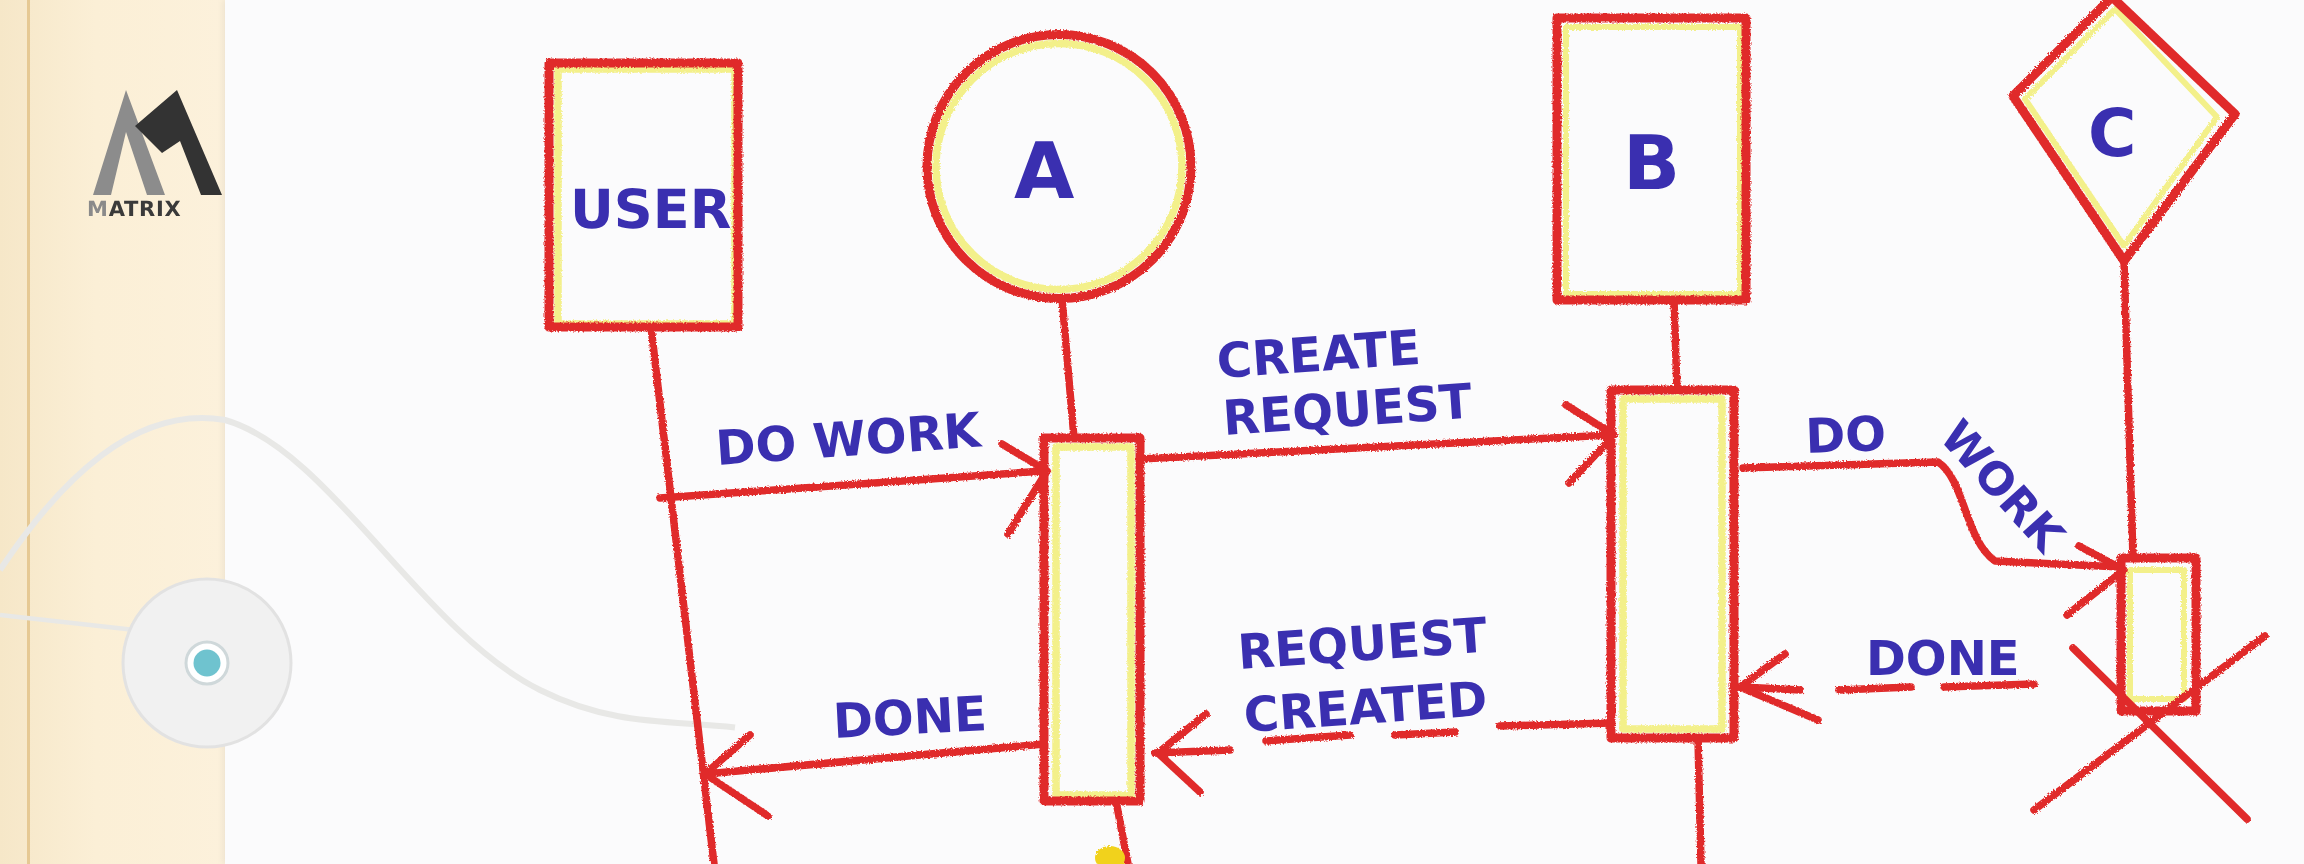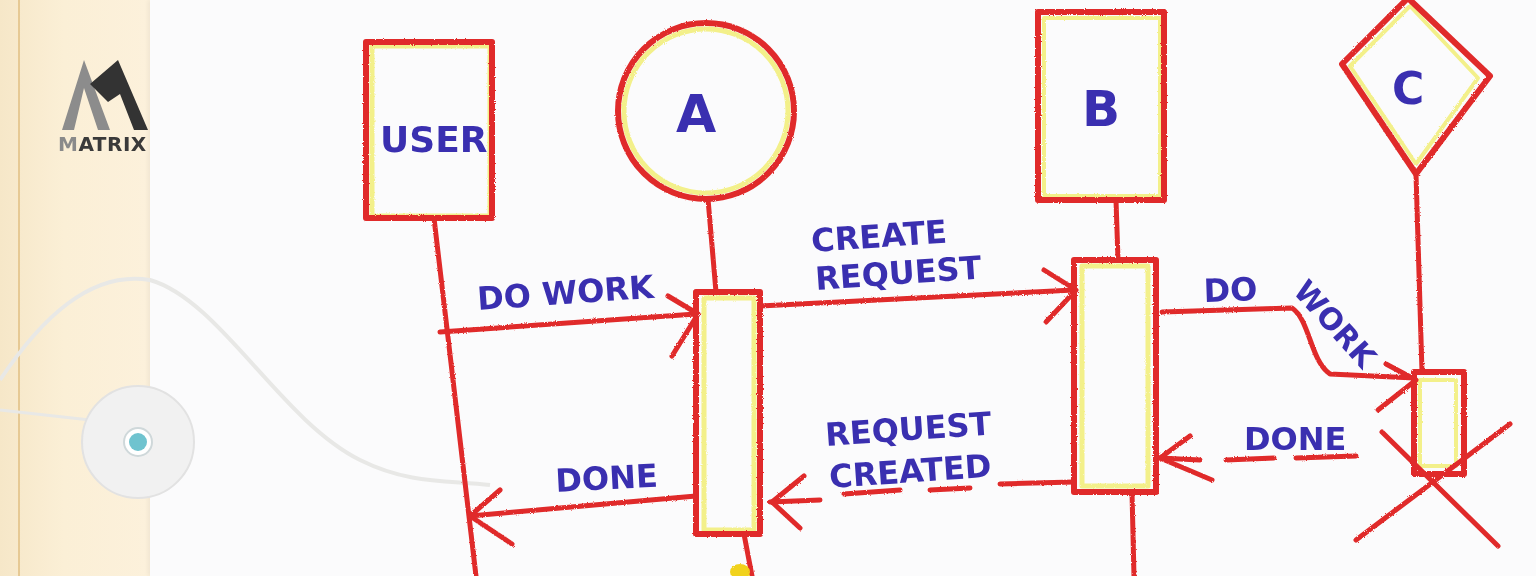--- a/index.html
+++ b/index.html
@@ -2,21 +2,21 @@
 <html><head>
 <meta charset="utf-8">
 <style>
   html, body { margin: 0; padding: 0; }
   body { width: 1536px; height: 576px; overflow: hidden; background: #f7f7f8; font-family: "DejaVu Sans", sans-serif; }
   .stage { position: relative; width: 1536px; height: 576px; overflow: hidden; background: #f8f8fa; }
   .folder { position: absolute; left: 0; top: 0; width: 160px; height: 576px; background: linear-gradient(90deg, #f6e7c8 0%, #fbefd6 40%, #fcf1dc 100%); }
   .folder-edge { position: absolute; left: 18px; top: 0; width: 2px; height: 576px; background: #e6c994; }
   .paper { position: absolute; left: 150px; top: 0; width: 1386px; height: 576px; background: #fbfbfc; box-shadow: -2px 0 4px rgba(0,0,0,0.05); }
   .logo { position: absolute; left: 58px; top: 58px; width: 96px; height: 96px; }
-  .logo-text { position: absolute; left: 58px; top: 132px; font-family: "DejaVu Sans", sans-serif; font-weight: bold; font-size: 20px; letter-spacing: 0.5px; color: #3a3a3a; }
+  .logo-text { position: absolute; left: 58px; top: 132px; font-family: "DejaVu Sans", sans-serif; font-weight: bold; font-size: 14px; letter-spacing: 0.5px; color: #3a3a3a; }
   .logo-text .m { color: #8a8a8a; }
   .diagram { position: absolute; left: 0; top: 0; }
   .hand { font-family: "DejaVu Sans", sans-serif; font-weight: bold; fill: #3a2fb0; }
 </style>
 </head>
 <body>
 
 <div class="stage">
   <div class="folder">
     <div class="folder-edge"></div>

